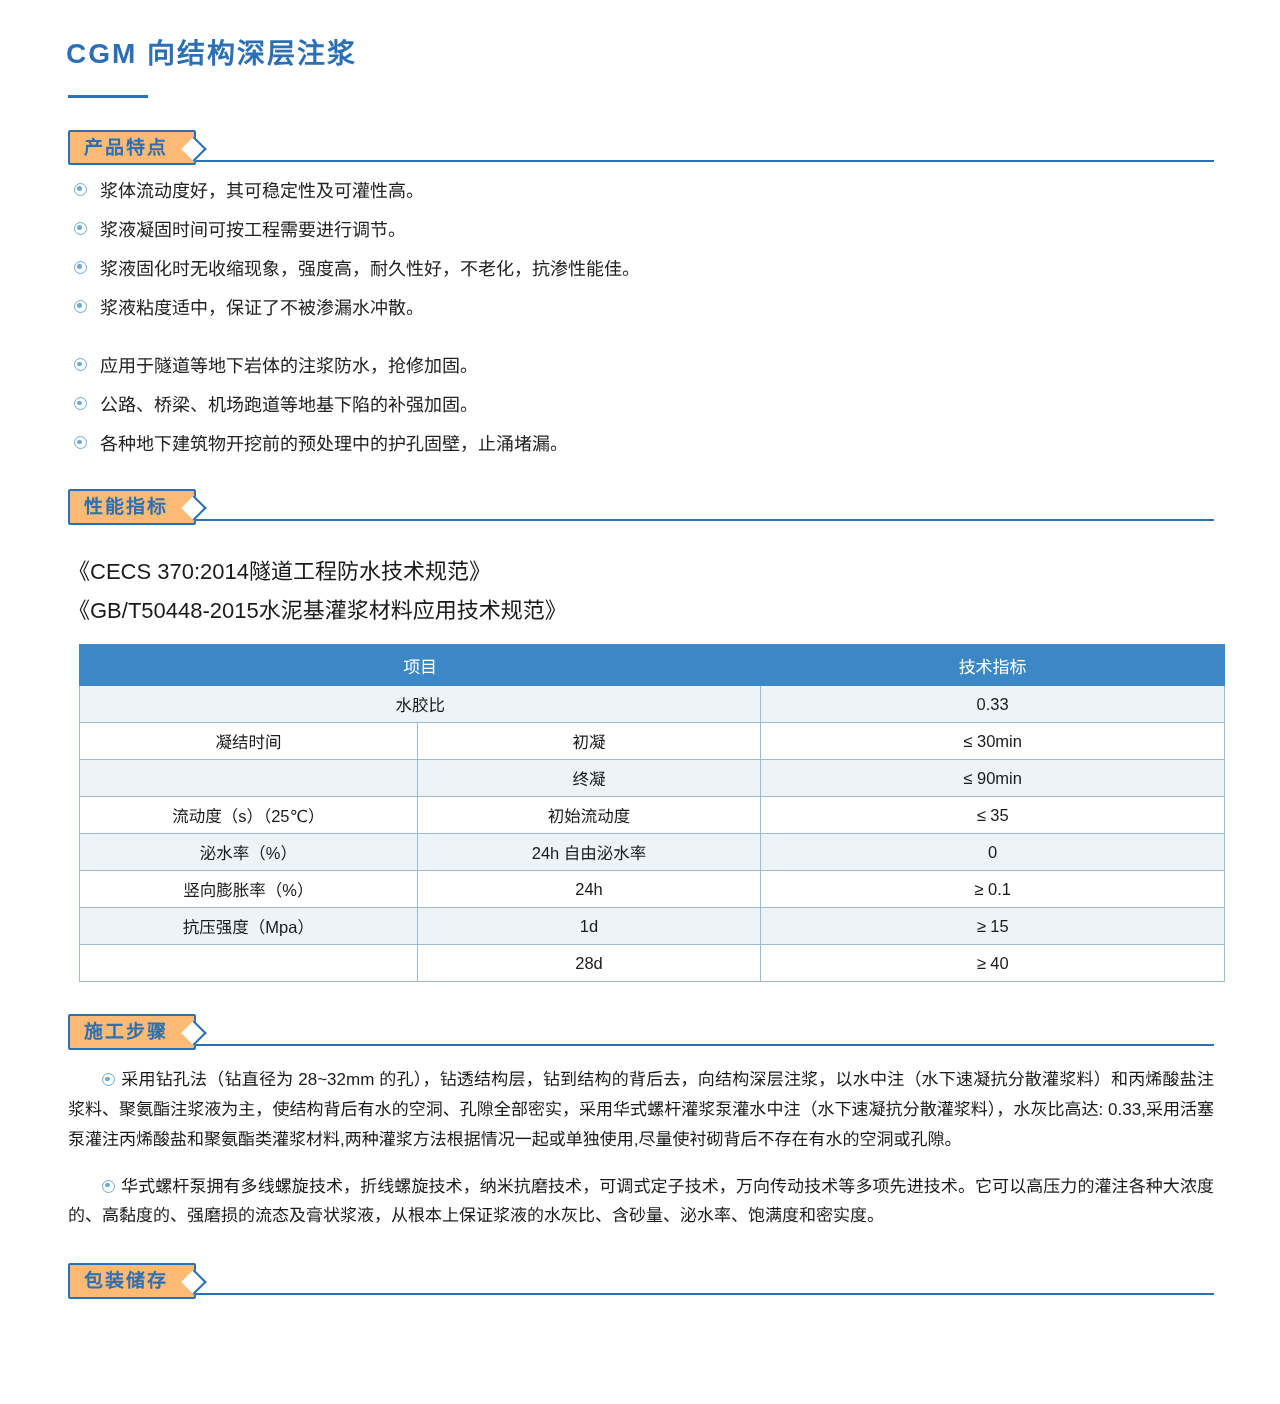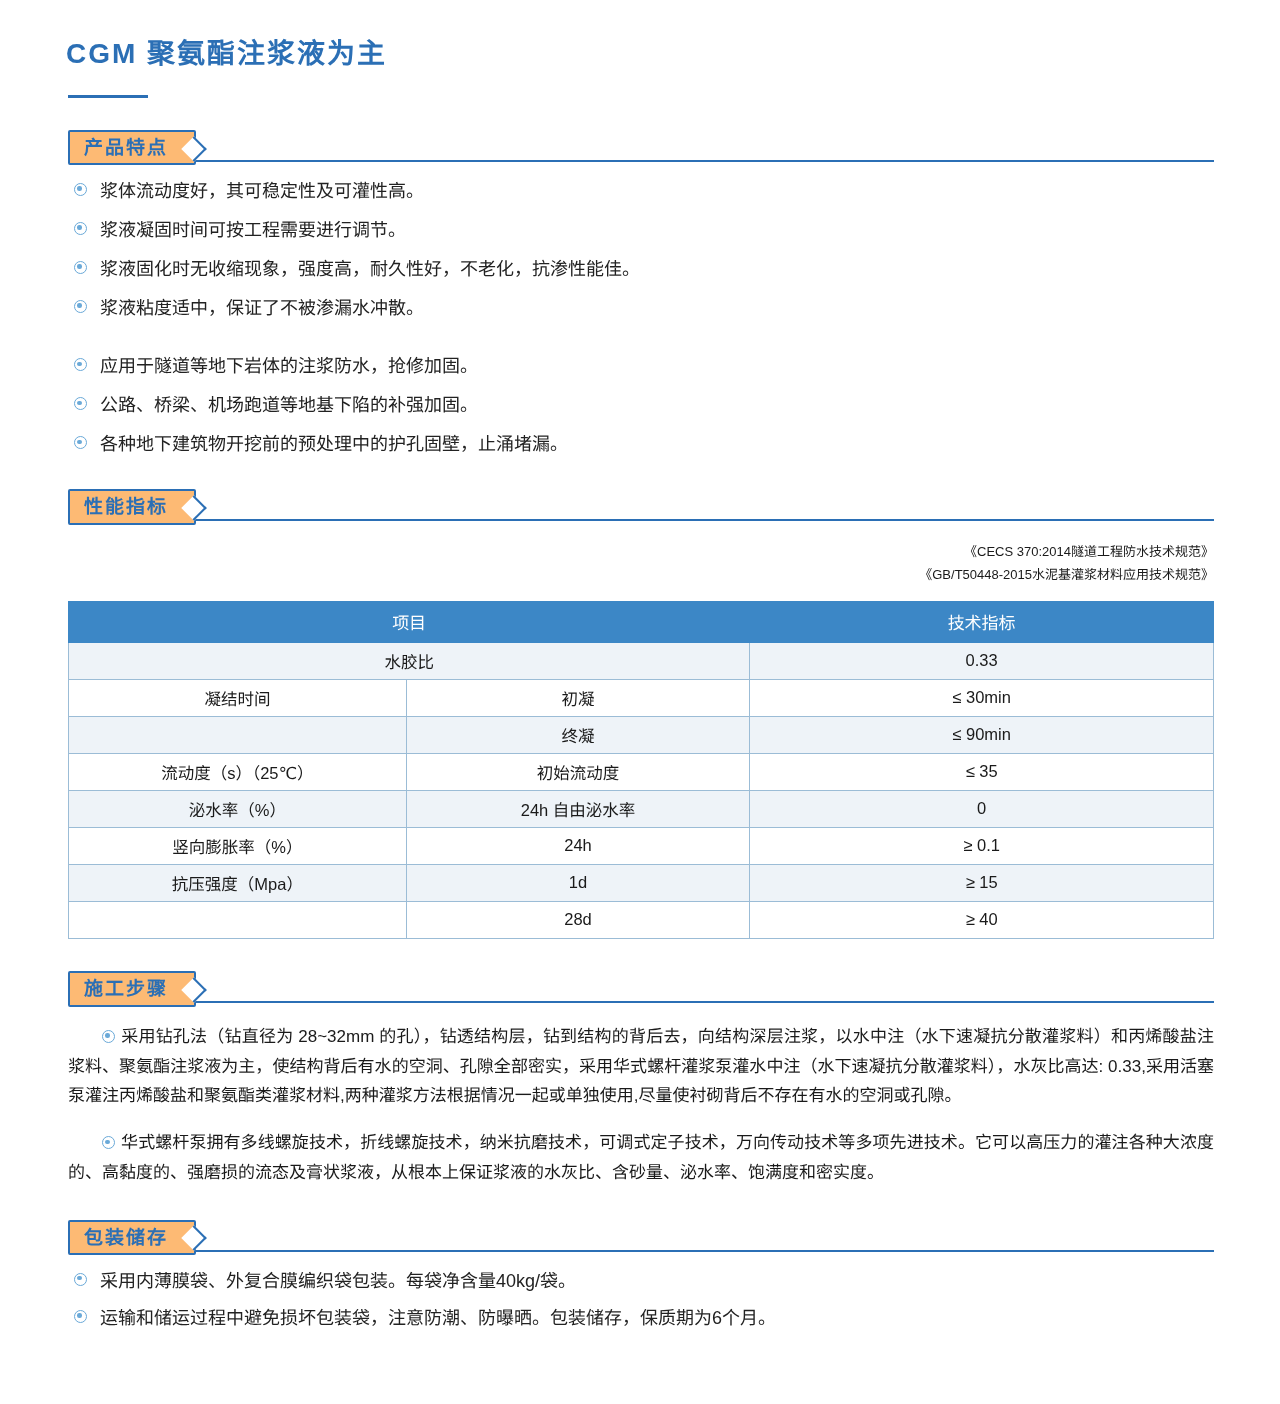--- a/index.html
+++ b/index.html
@@ -115,34 +115,35 @@
     left: 2.4px;
     top: 2.4px;
     width: 4.4px;
     height: 4.4px;
     border-radius: 50%;
     background: #6aa9d8;
   }
 
   
   .standards {
-    text-align: right;
-    margin-top: 18px;
-    font-size: 13px;
+    text-align: left;
+    margin-top: 30px;
+    font-size: 22px;
     line-height: 1.75;
     color: #1a1a1a;
   }
 
   
   table.spec {
     width: 100%;
     border-collapse: collapse;
     margin-top: 14px;
     font-size: 16.5px;
     table-layout: fixed;
+    margin-left: 11px;
   }
   table.spec th, table.spec td {
     border: 1px solid #9bbcd6;
     text-align: center;
     padding: 5px 4px;
     height: 26px;
     color: #1a1a1a;
   }
   table.spec thead th {
     background: #3c87c6;
@@ -189,21 +190,21 @@
   }
   .indent { text-indent: 34px; }
 
   ul.bullets.tight li { margin-bottom: 11px; }
 </style>
 </head>
 <body>
 
 <div class="page">
 
-  <h1 class="doc-title">CGM 聚氨酯注浆液为主</h1>
+  <h1 class="doc-title">CGM 向结构深层注浆</h1>
   <div class="title-rule"></div>
 
   <div class="section">
     <div class="sec-head">
       <span class="tag">产品特点</span>
       <span class="rule"></span>
     </div>
     <ul class="bullets">
       <li><span class="dot"></span><span>浆体流动度好，其可稳定性及可灌性高。</span></li>
       <li><span class="dot"></span><span>浆液凝固时间可按工程需要进行调节。</span></li>
@@ -297,19 +298,15 @@
     <p class="para indent">
       <span class="lead-dot"></span><span>华式螺杆泵拥有多线螺旋技术，折线螺旋技术，纳米抗磨技术，可调式定子技术，万向传动技术等多项先进技术。它可以高压力的灌注各种大浓度的、高黏度的、强磨损的流态及膏状浆液，从根本上保证浆液的水灰比、含砂量、泌水率、饱满度和密实度。</span>
     </p>
   </div>
 
   <div class="section">
     <div class="sec-head">
       <span class="tag">包装储存</span>
       <span class="rule"></span>
     </div>
-    <ul class="bullets tight">
-      <li><span class="dot"></span><span>采用内薄膜袋、外复合膜编织袋包装。每袋净含量40kg/袋。</span></li>
-      <li><span class="dot"></span><span>运输和储运过程中避免损坏包装袋，注意防潮、防曝晒。包装储存，保质期为6个月。</span></li>
-    </ul>
   </div>
 
 </div>
 
 </body></html>

